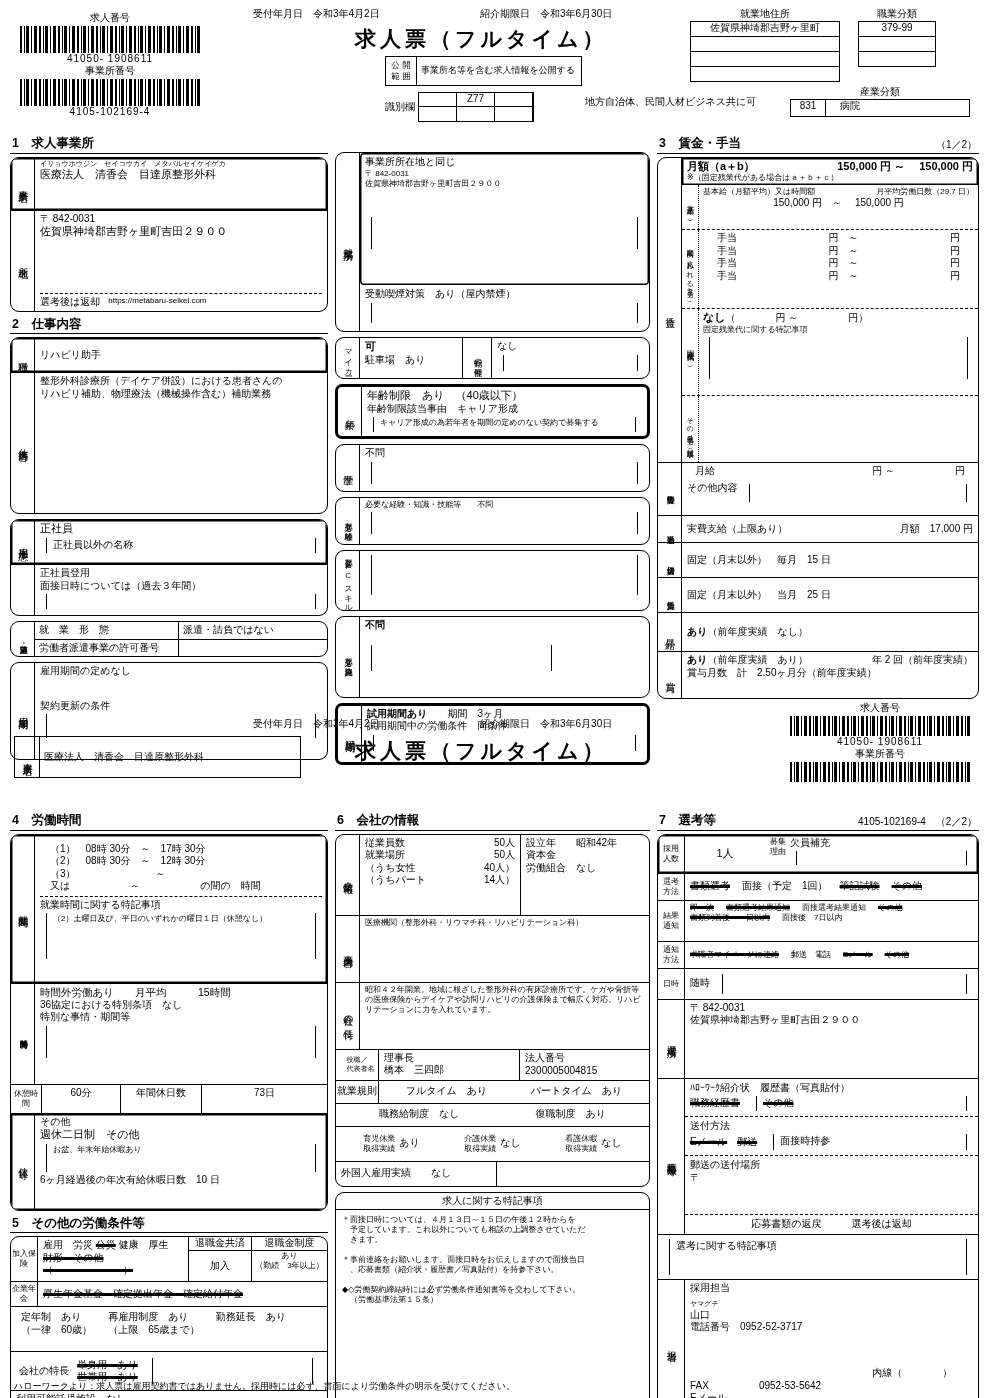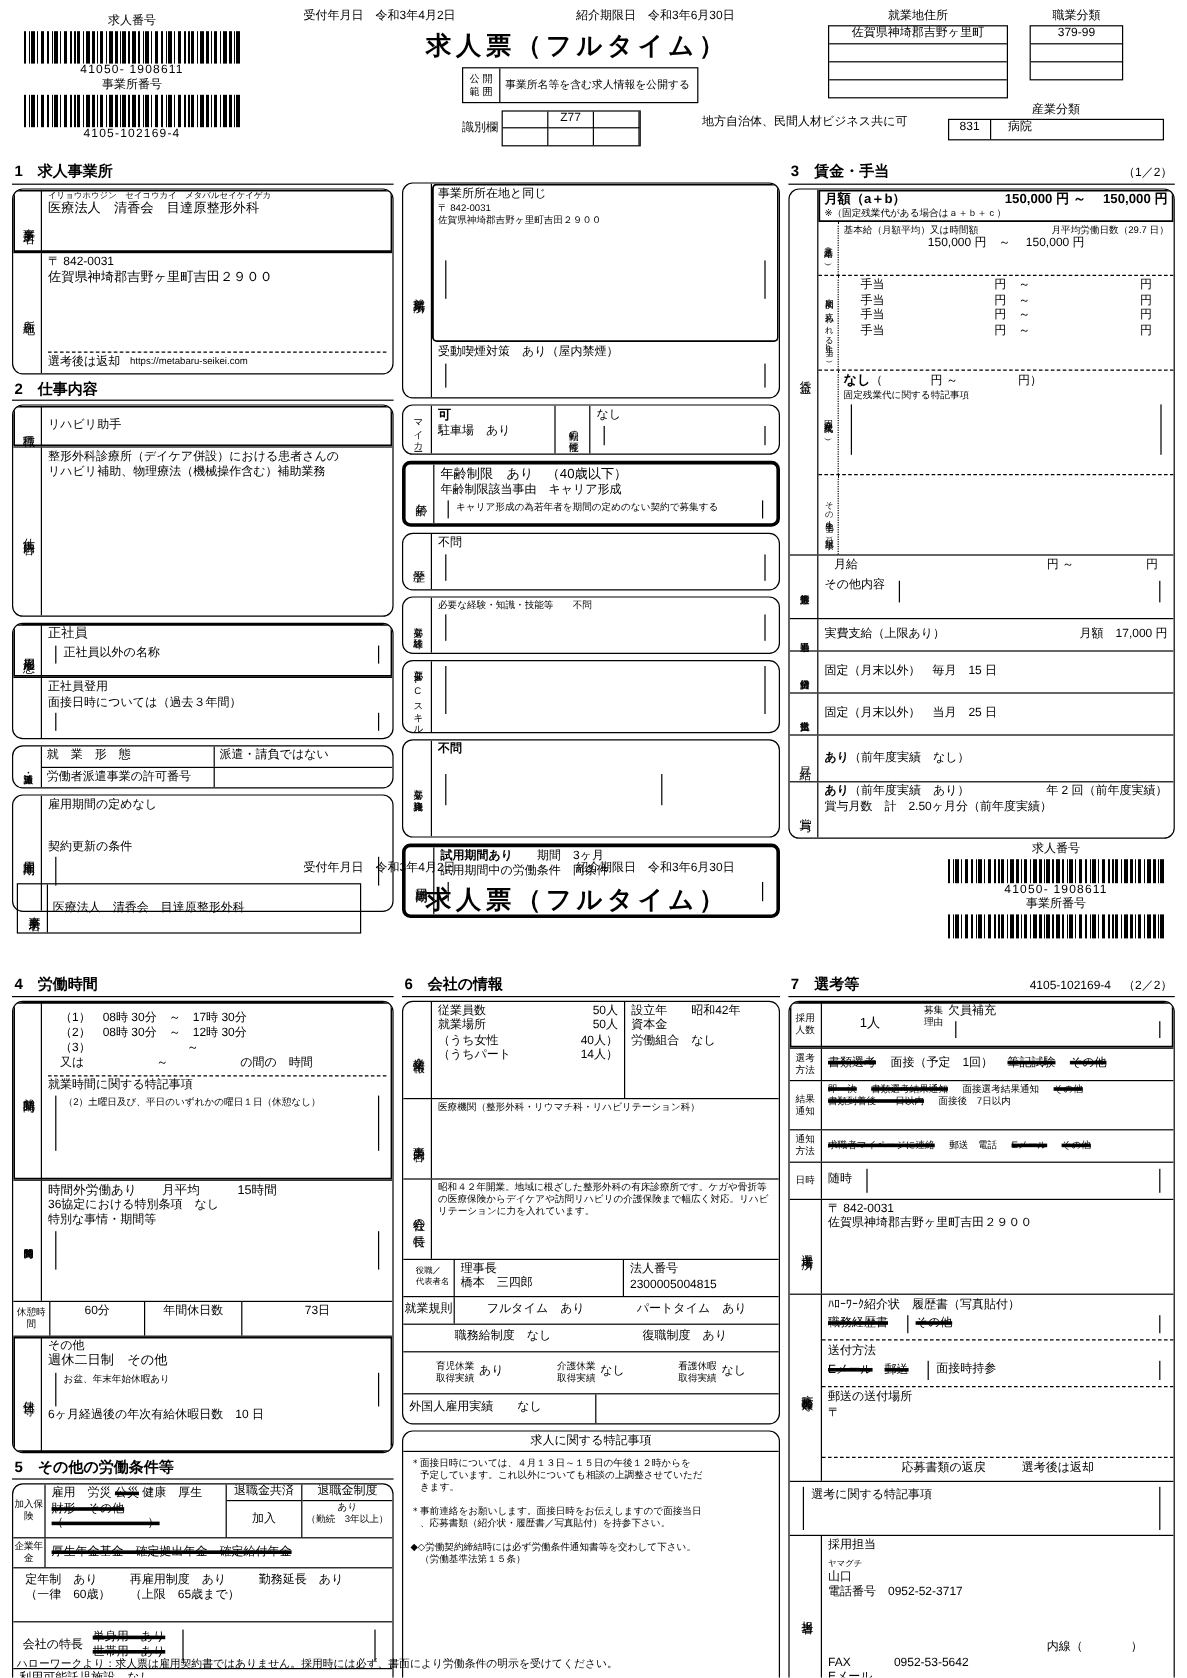--- a/index.html
+++ b/index.html
@@ -806,21 +806,21 @@
             </div>
           <div class="val">
             <div>採用担当</div>
             <div class="tiny" style="margin-top:6px;">ヤマグチ</div>
             <div>山口</div>
             <div style="display:flex;gap:10px;">
                 <span>電話番号</span>
                 <span>0952-52-3717</span>
                 <span style="margin-left:60px;margin-top:46px;">内線（　　　　）</span>
               </div>
-            <div style="display:flex;gap:10px;">
+            <div style="display:flex;gap:24px;">
                 <span>FAX</span>
                 <span style="margin-left:26px;">0952-53-5642</span>
               </div>
             <div>Eメール</div>
           </div>
         </div>
       </div>
     </div>
   </div>
   <div class="footer">ハローワークより：求人票は雇用契約書ではありません。採用時には必ず、書面により労働条件の明示を受けてください。</div>

